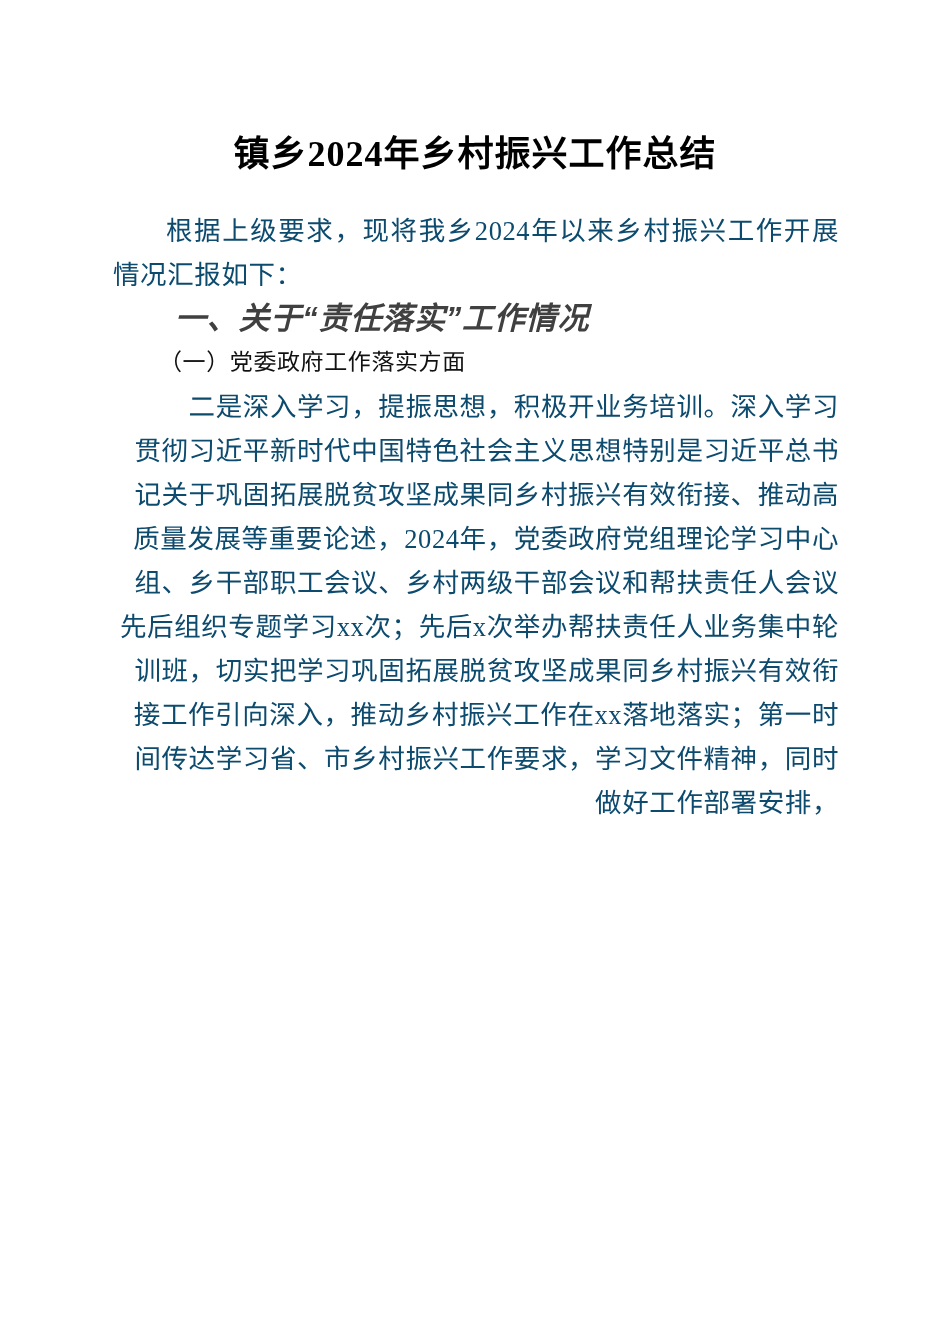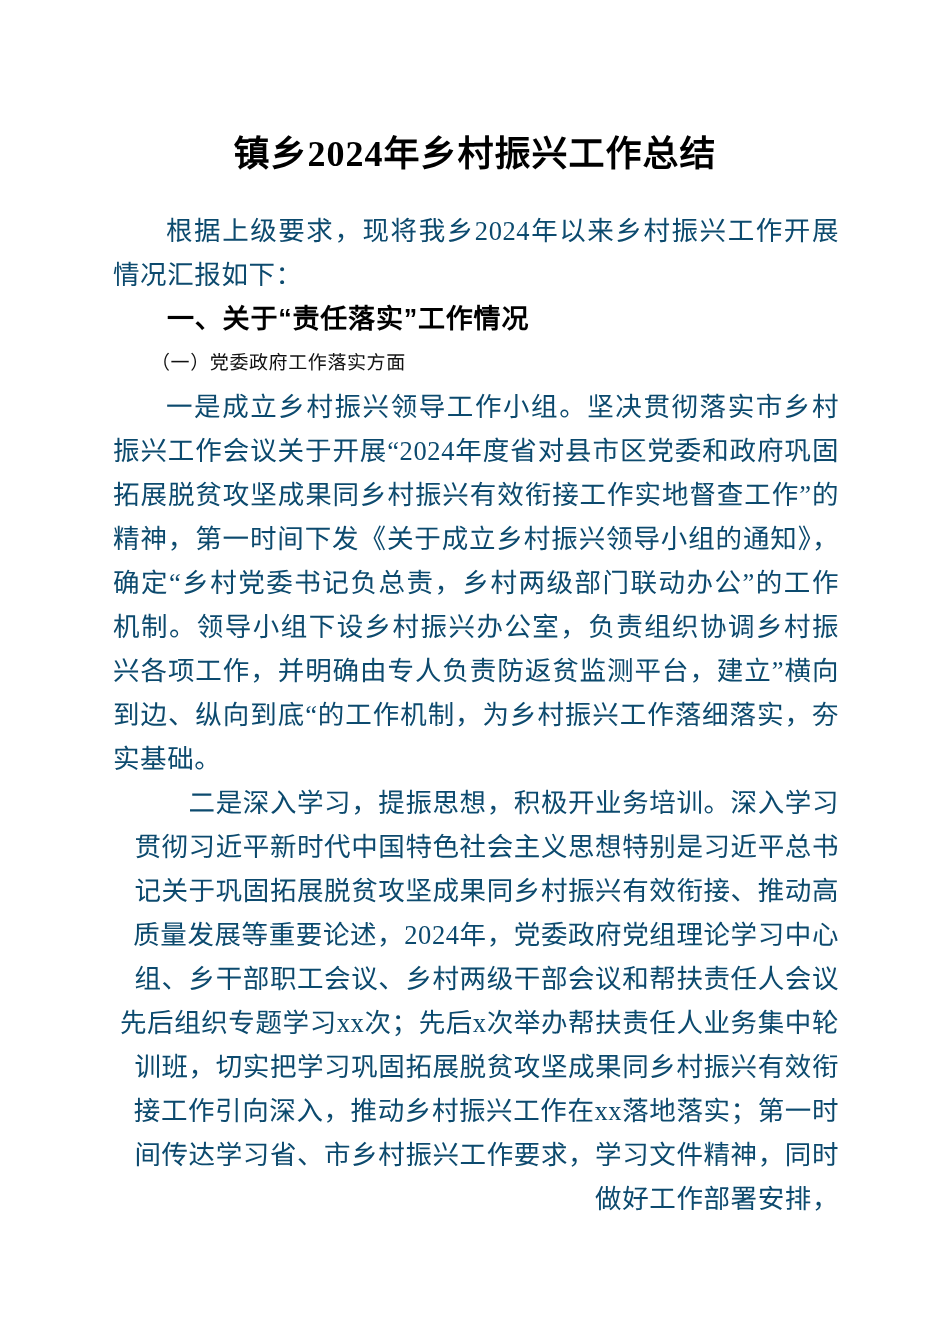--- a/index.html
+++ b/index.html
@@ -59,32 +59,33 @@
     text-indent: 2em;
     letter-spacing: 0.6px;
     color: #0c4a6e;
   }
 
   
   p.heading-1 {
     margin: 0;
     font-family: "Liberation Sans", "DejaVu Sans", sans-serif;
     font-weight: 700;
-    font-size: 27px;
+    font-size: 31px;
     line-height: 44px;
     text-indent: 2em;
     letter-spacing: 0.8px;
-    color: #000000;
+    color: #404040;
+    font-style: italic;
   }
 
   
   p.heading-2 {
     margin: 0;
     font-family: "Liberation Serif", "DejaVu Serif", serif;
-    font-size: 19px;
+    font-size: 23px;
     line-height: 44px;
     text-indent: 2em;
     letter-spacing: 0.6px;
     color: #111111;
   }
 
   
   p.para.truncated {
     text-align: right;
   }
@@ -99,19 +100,18 @@
   <div class="title-gap"></div>
 
   <div class="doc-body" style="top:209px;">
 
     <p class="para">根据上级要求，现将我乡2024年以来乡村振兴工作开展情况汇报如下：</p>
 
     <p class="heading-1">一、关于“责任落实”工作情况</p>
 
     <p class="heading-2">（一）党委政府工作落实方面</p>
 
-    <p class="para">一是成立乡村振兴领导工作小组。坚决贯彻落实市乡村振兴工作会议关于开展“2024年度省对县市区党委和政府巩固拓展脱贫攻坚成果同乡村振兴有效衔接工作实地督查工作”的精神，第一时间下发《关于成立乡村振兴领导小组的通知》，确定“乡村党委书记负总责，乡村两级部门联动办公”的工作机制。领导小组下设乡村振兴办公室，负责组织协调乡村振兴各项工作，并明确由专人负责防返贫监测平台，建立”横向到边、纵向到底“的工作机制，为乡村振兴工作落细落实，夯实基础。</p>
 
     <p class="para truncated">二是深入学习，提振思想，积极开业务培训。深入学习贯彻习近平新时代中国特色社会主义思想特别是习近平总书记关于巩固拓展脱贫攻坚成果同乡村振兴有效衔接、推动高质量发展等重要论述，2024年，党委政府党组理论学习中心组、乡干部职工会议、乡村两级干部会议和帮扶责任人会议先后组织专题学习xx次；先后x次举办帮扶责任人业务集中轮训班，切实把学习巩固拓展脱贫攻坚成果同乡村振兴有效衔接工作引向深入，推动乡村振兴工作在xx落地落实；第一时间传达学习省、市乡村振兴工作要求，学习文件精神，同时做好工作部署安排，</p>
 
   </div>
 
 </div>
 
 </body></html>

